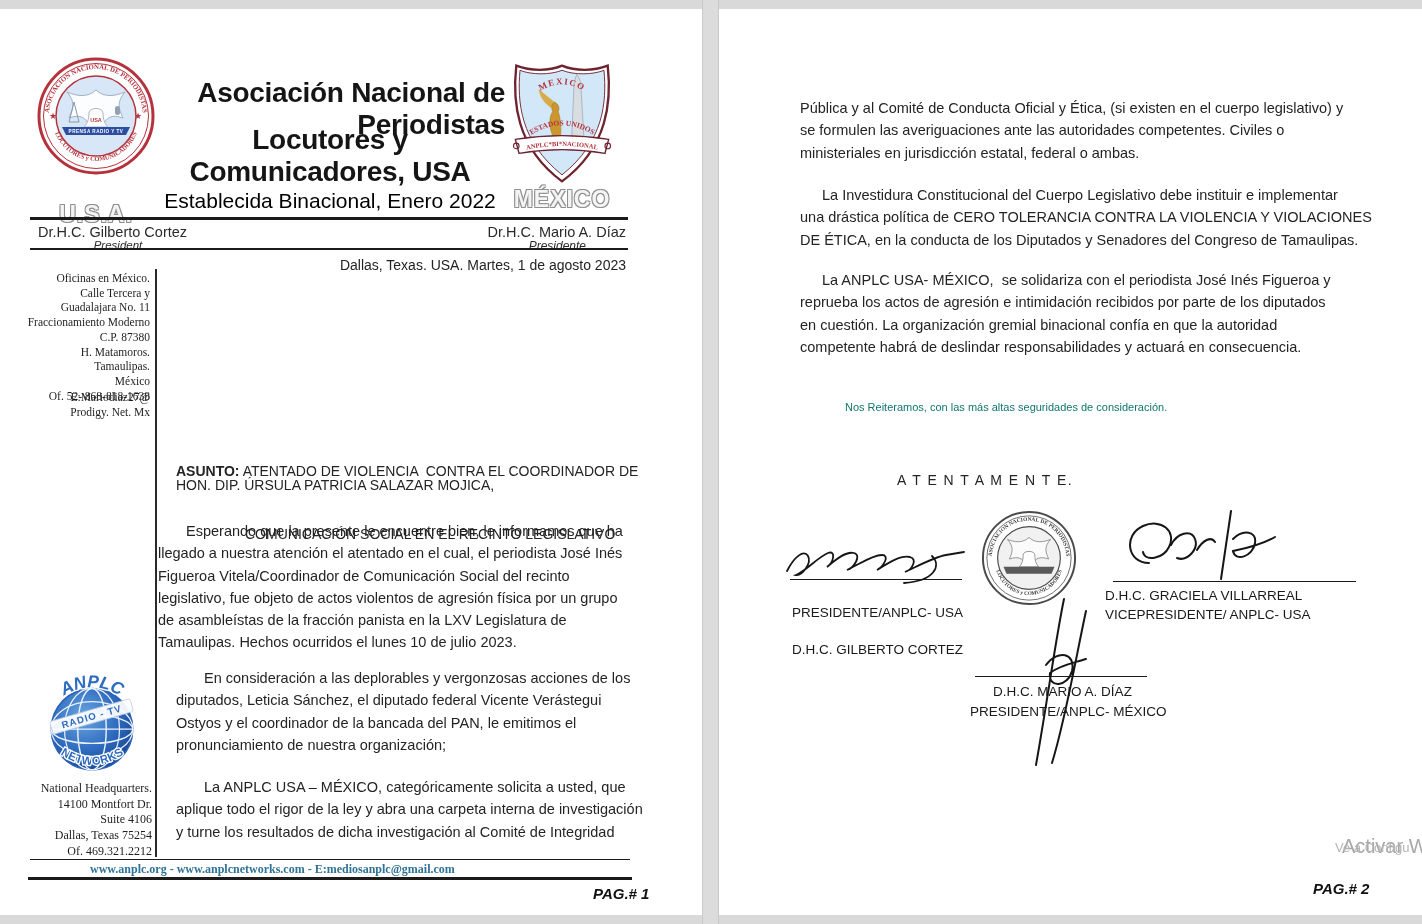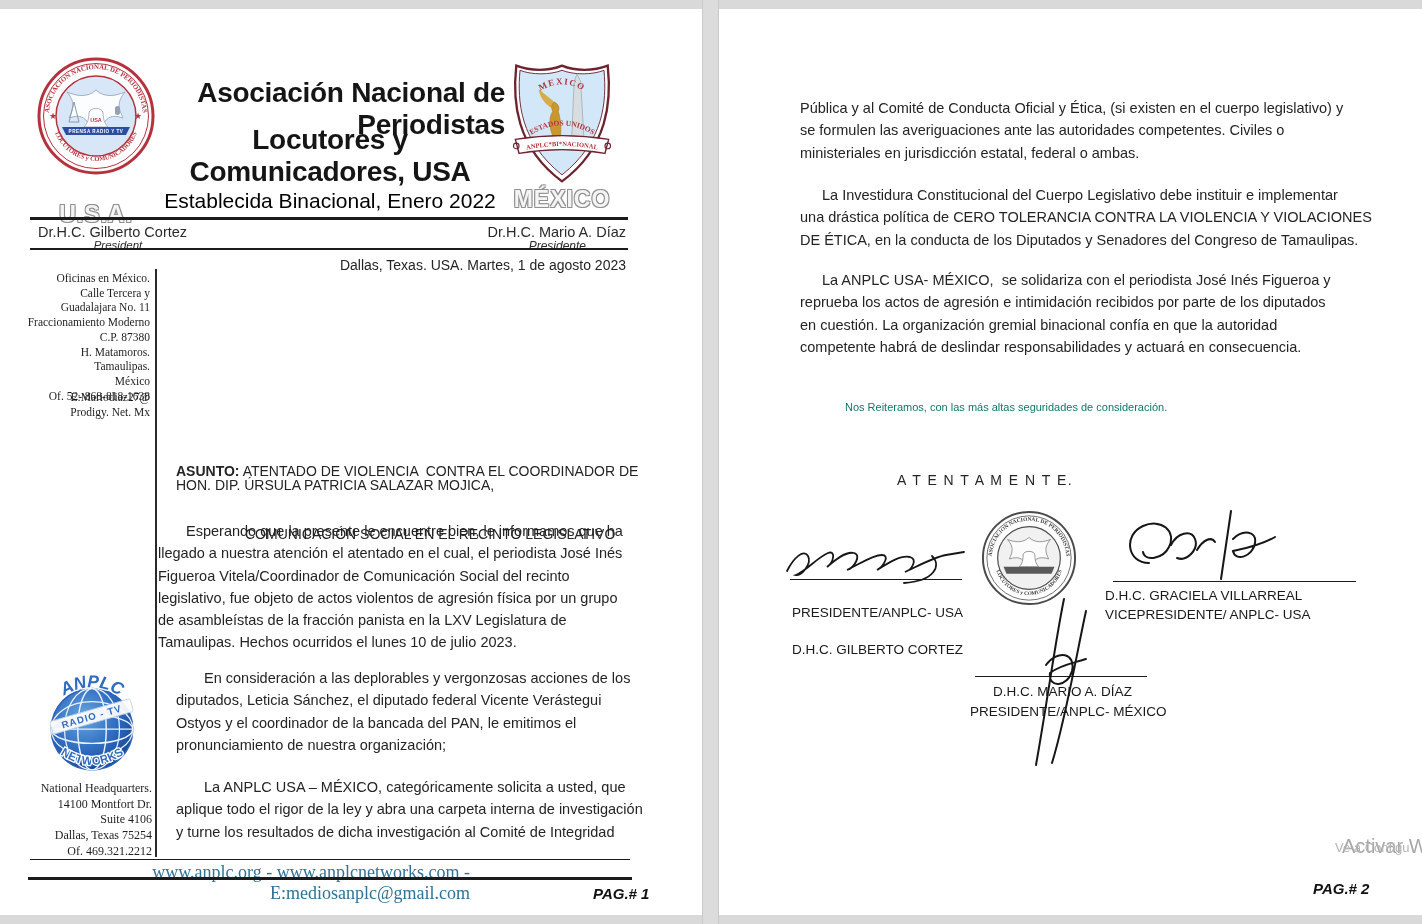--- a/index.html
+++ b/index.html
@@ -162,21 +162,21 @@
 Tamaulipas. Hechos ocurridos el lunes 10 de julio 2023.</div>
     <div class="abs body-par indent" style="left:176px;top:658px;width:470px;">En consideración a las deplorables y vergonzosas acciones de los
 diputados, Leticia Sánchez, el diputado federal Vicente Verástegui
 Ostyos y el coordinador de la bancada del PAN, le emitimos el
 pronunciamiento de nuestra organización;</div>
     <div class="abs body-par indent" style="left:176px;top:767px;width:470px;">La ANPLC USA – MÉXICO, categóricamente solicita a usted, que
 aplique todo el rigor de la ley y abra una carpeta interna de investigación
 y turne los resultados de dicha investigación al Comité de Integridad</div>
 
     <div class="abs rule" style="left:30px;top:850px;width:600px;height:1px;"></div>
-    <div class="abs serif" style="left:90px;top:853px;width:380px;text-align:right;font-size:18px;color:#2e7296;">www.anplc.org - www.anplcnetworks.com - E:mediosanplc@gmail.com</div>
+    <div class="abs serif" style="left:90px;top:853px;width:380px;text-align:left;font-size:12px;color:#2e7296;font-weight:bold;">www.anplc.org - www.anplcnetworks.com - E:mediosanplc@gmail.com</div>
     <div class="abs rule" style="left:28px;top:868px;width:604px;height:2.5px;"></div>
     <div class="abs pagenum" style="left:593px;top:876px;">PAG.# 1</div>
   </div>
 
   <div class="page" style="left:717px;width:705px;">
 
     <div class="abs body-par" style="left:83px;top:88px;width:572px;">Pública y al Comité de Conducta Oficial y Ética, (si existen en el cuerpo legislativo) y
 se formulen las averiguaciones ante las autoridades competentes. Civiles o
 ministeriales en jurisdicción estatal, federal o ambas.</div>
     <div class="abs body-par indent-sm" style="left:83px;top:175px;width:578px;">La Investidura Constitucional del Cuerpo Legislativo debe instituir e implementar

